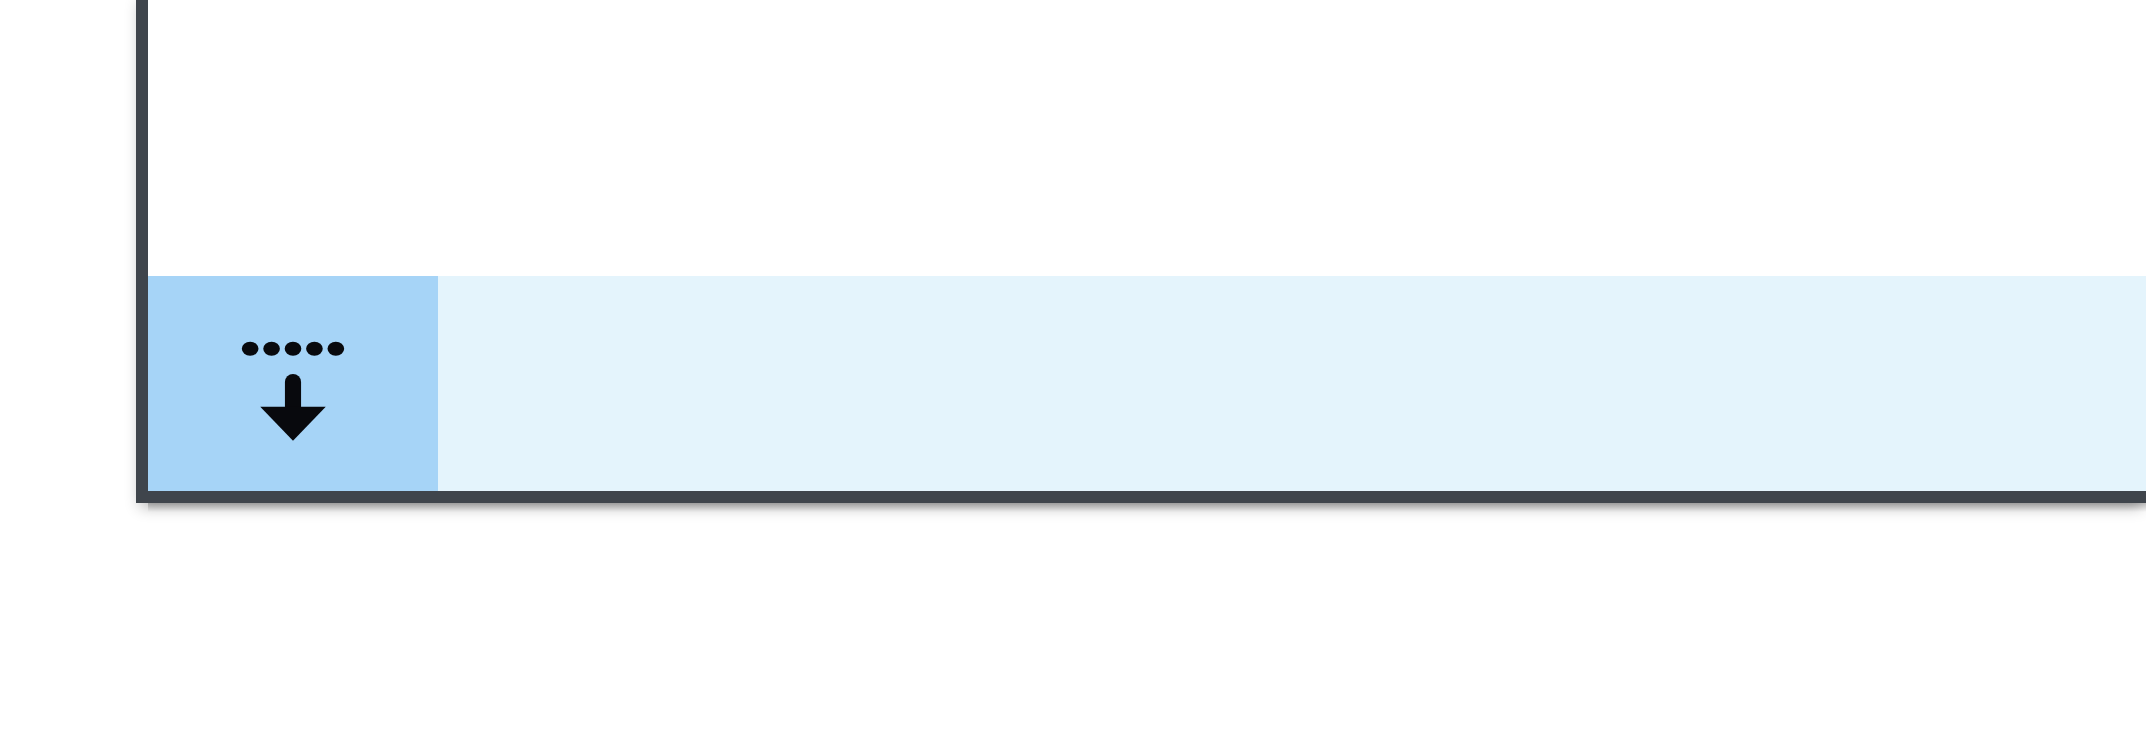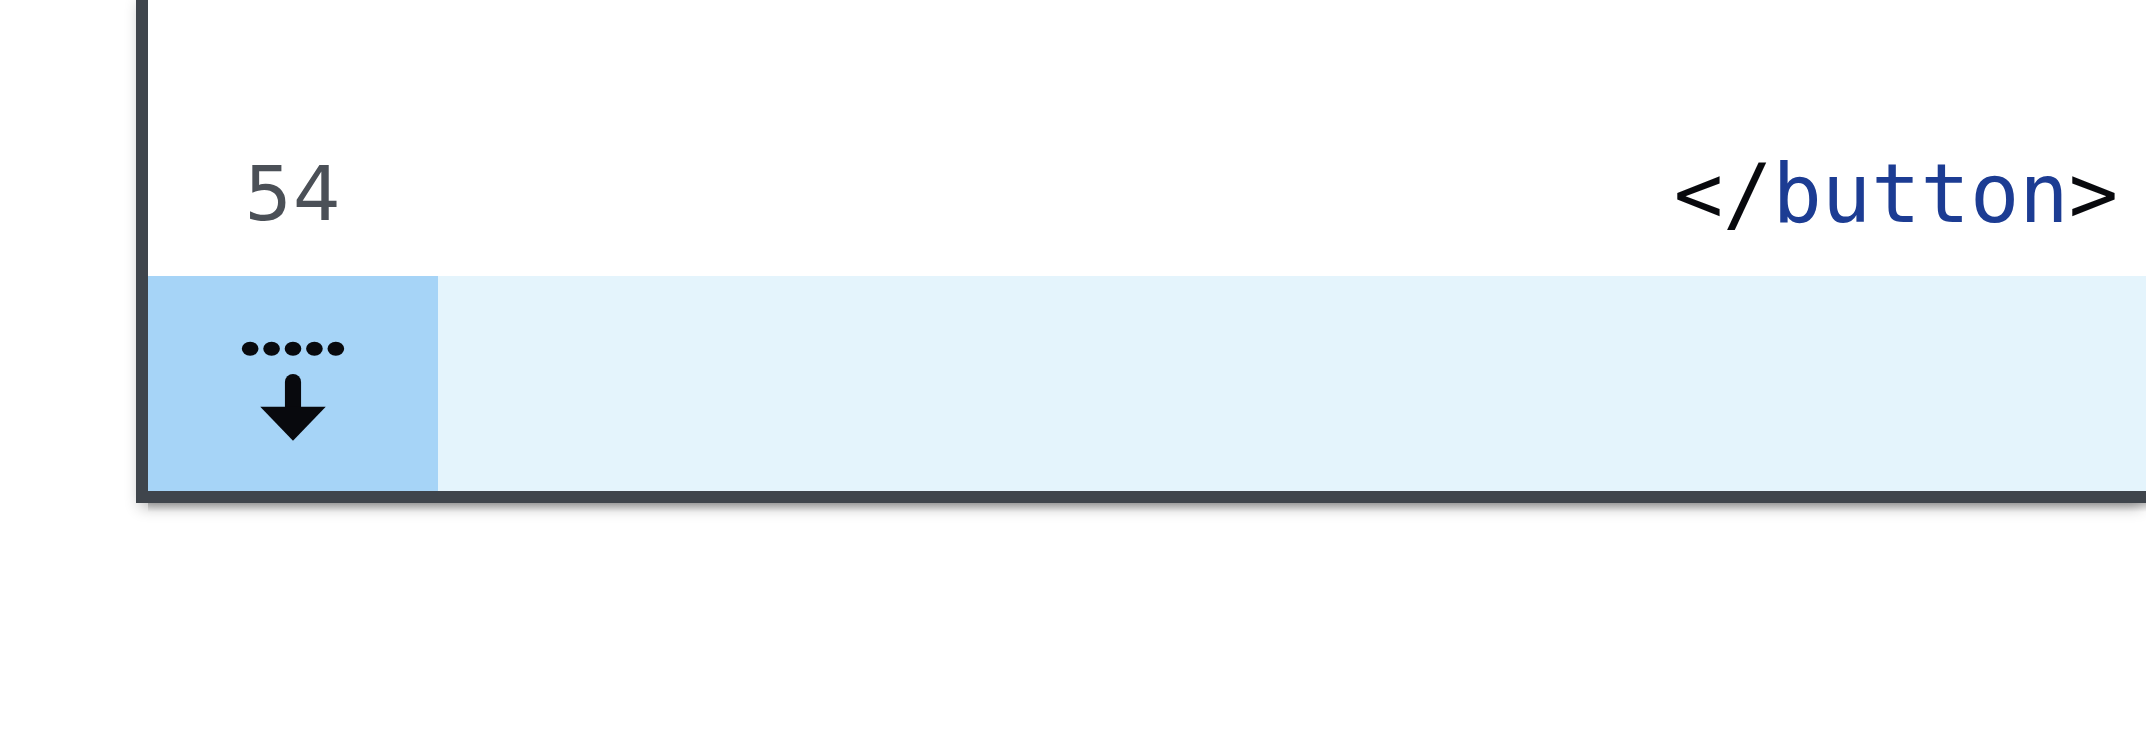--- a/index.html
+++ b/index.html
@@ -128,28 +128,20 @@
     background: linear-gradient(to bottom, rgba(0,0,0,0.22), rgba(0,0,0,0));
     pointer-events: none;
   }
 </style>
 </head>
 <body>
 
 <div id="editor-frame">
   <div id="editor-rows">
 
-    <div class="code-row normal-row">
-      <div class="gutter">
-        <span class="line-number">54</span>
-      </div>
-      <div class="code-cell">
-        <span class="code-text"><span class="tok-punct">&lt;/</span><span class="tok-tag">button</span><span class="tok-punct">&gt;</span></span>
-      </div>
-    </div>
 
     <div class="code-row highlight-row">
       <div class="gutter">
         <span>
           <svg class="move-down-icon" viewBox="0 0 100 100" xmlns="http://www.w3.org/2000/svg" aria-hidden="true">
             <g class="glyph">
 
               <ellipse cx="16" cy="22" rx="6.6" ry="5.6"></ellipse>
               <ellipse cx="33" cy="22" rx="6.6" ry="5.6"></ellipse>
               <ellipse cx="50" cy="22" rx="6.6" ry="5.6"></ellipse>

